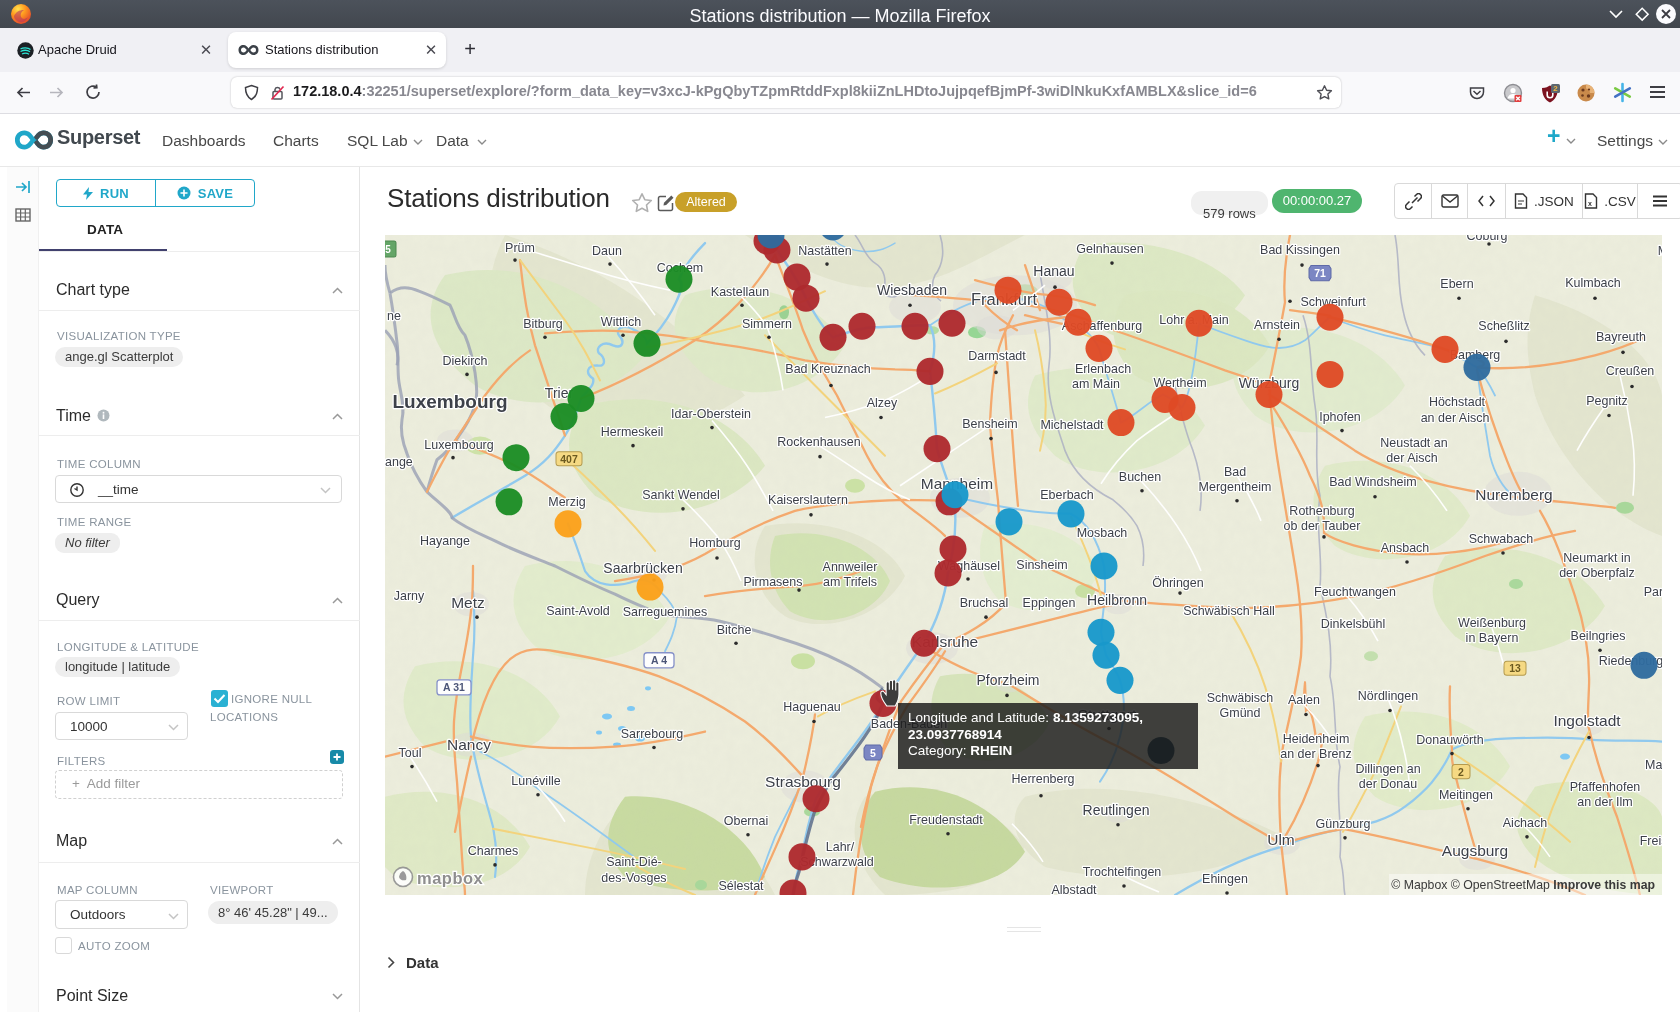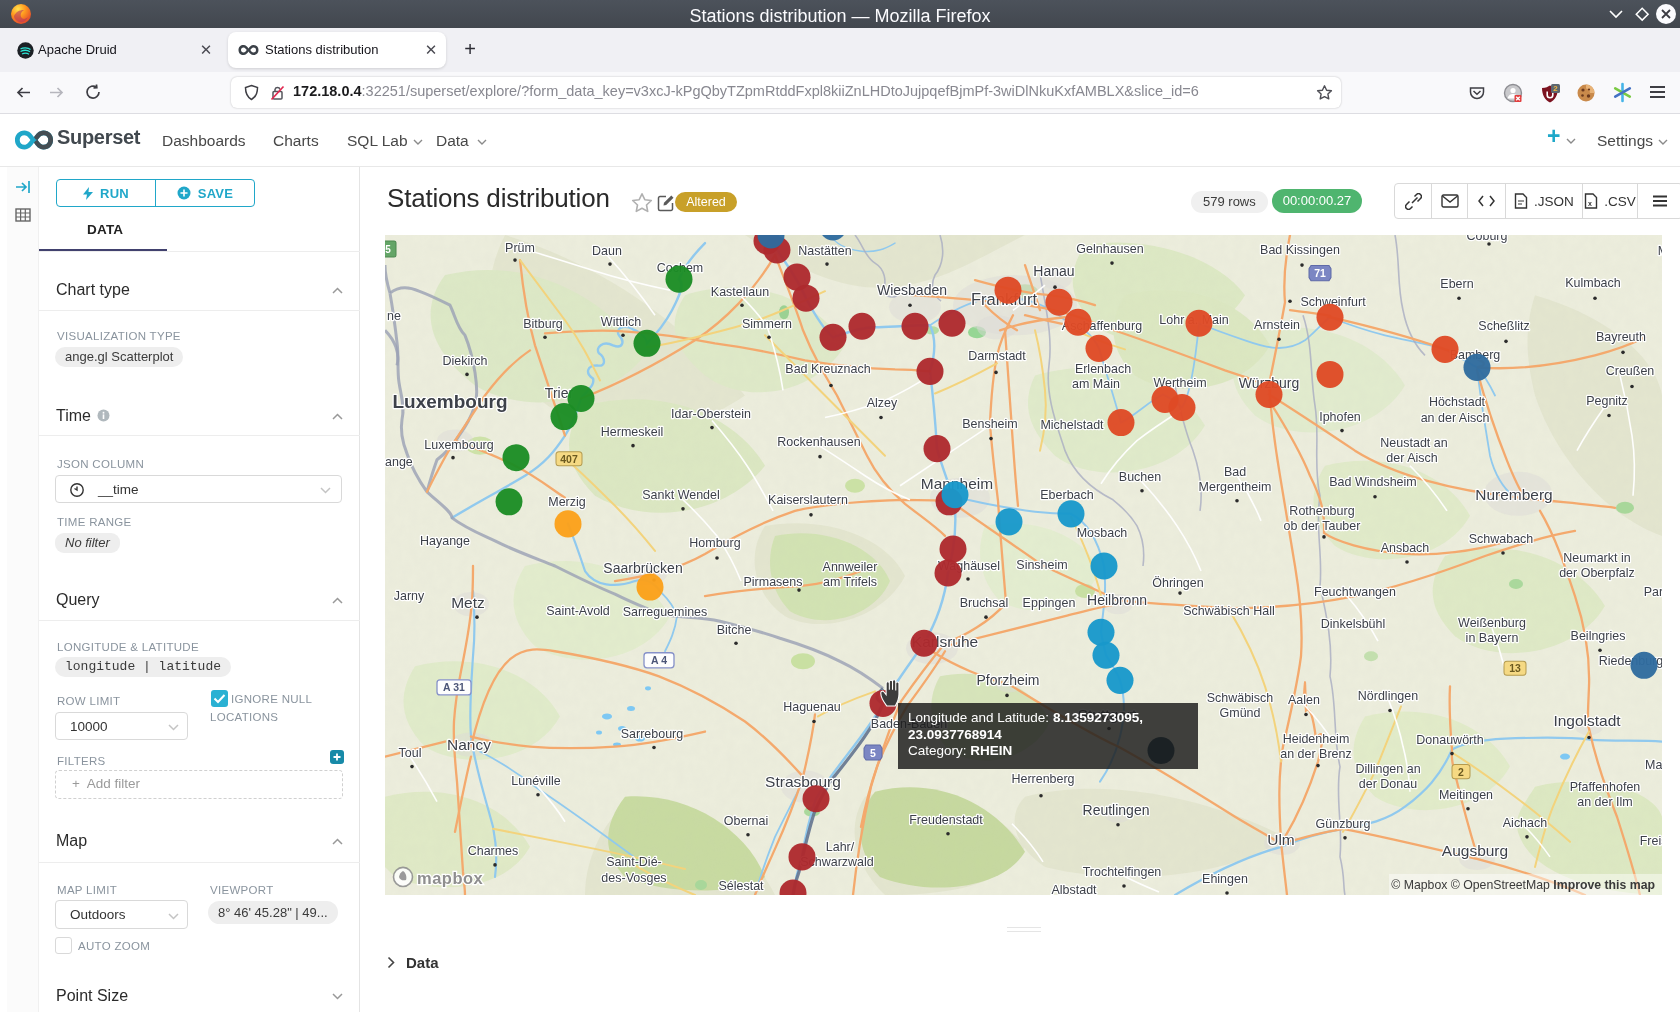--- a/index.html
+++ b/index.html
@@ -16,21 +16,21 @@
 .tab { position:absolute; top:4px; height:36px; border-radius:8px; }
 .tab .ttext { position:absolute; left:30px; top:10px; font-size:13px; color:#15141a; white-space:nowrap; }
 .tabclose { position:absolute; top:11px; width:14px; height:14px; color:#4a4a52; font-size:15px; line-height:13px; text-align:center; }
 #tab2 { left:228px; width:218px; background:#fff; box-shadow:0 1px 3px rgba(0,0,0,.14); }
 #newtab { position:absolute; left:456px; top:8px; width:28px; height:28px; font-size:20px; font-weight:400; color:#2b2b33; text-align:center; line-height:26px; }
 
 
 #urlrow { position:absolute; left:0; top:72px; width:1680px; height:42px; background:#f9f9fb; border-bottom:1px solid #ddddE2; }
 #urlbox { position:absolute; left:231px; top:5px; width:1110px; height:31px; background:#fff; border-radius:6px; box-shadow:0 0 2px rgba(0,0,0,.25); }
 #urltext { position:absolute; left:62px; top:6px; font-size:14.5px; color:#0c0c0d; white-space:nowrap; overflow:hidden; width:1020px; }
-#urltext .gray { color:#888890; }
+#urltext .gray { color:#888890;font-weight:bold; }
 
 
 #ssnav { position:absolute; left:0; top:114px; width:1680px; height:53px; background:#fff; border-bottom:1px solid #e8e8e8; }
 .navitem { position:absolute; top:18px; font-size:15.5px; color:#484848; }
 #ssbody { position:absolute; left:7px; top:167px; width:1680px; height:845px; background:#7f1d1d; }
 
 
 #iconstrip { position:absolute; left:0; top:0; width:32px; height:845px; background:#fbfbfb; border-right:1px solid #f0f0f0; }
 
 
@@ -40,21 +40,21 @@
 .ctllabel { font-size:11.5px; color:#8a949e; letter-spacing:.3px; }
 .pill { background:#eeeeee; border-radius:10px; color:#3b3b3b; font-size:13px; line-height:20px; padding:0 10px; display:inline-block; }
 .dropdown { border:1px solid #d9d9d9; border-radius:4px; background:#fff; position:absolute; }
 .divider { position:absolute; left:0; width:321px; border-top:1px solid #ededed; }
 .chev { position:absolute; width:11px; height:7px; }
 
 
 #main { position:absolute; left:353px; top:0; width:1327px; height:845px; background:#fff; }
 #charttitle { position:absolute; left:27px; top:16px; font-size:26px; font-weight:500; color:#2a2a2a; letter-spacing:-.2px; }
 #altered { position:absolute; left:315px; top:25px; width:62px; height:20px; background:#c8a029; border-radius:10px; color:#fff; font-size:12.5px; text-align:center; line-height:20px; }
-#rowsbadge { position:absolute; left:831px; top:24px; height:22px; background:#f0f0f0; border-radius:11px; color:#3b3b3b; font-size:13px; line-height:22px; padding:0 12px; }
+#rowsbadge { position:absolute; left:831px; top:24px; height:22px; background:#f0f0f0; border-radius:11px; color:#3b3b3b; font-size:13px; line-height:22px; padding:12px 12px; }
 #timebadge { position:absolute; left:912px; top:22px; width:90px; height:24px; background:#4fb56f; border-radius:12px; color:#fff; font-size:13px; text-align:center; line-height:24px; }
 #btngroup { position:absolute; left:1015px; top:16px; height:36px; border:1px solid #d9d9d9; border-radius:4px; background:#fff; display:flex;margin-left:19px; }
 .gbtn { height:34px; border-right:1px solid #d9d9d9; display:flex; align-items:center; justify-content:center; color:#333; font-size:13.5px; }
 .gbtn:last-child { border-right:none; }
 
 #mapwrap { position:absolute; left:25px; top:68px; width:1277px; height:660px; overflow:hidden; }
 
 #tooltip { position:absolute; left:538px; top:536px; width:300px; height:66px; background:rgba(28,28,28,0.83); color:#fff; font-size:13.5px; padding:7px 0 0 10px; line-height:16.5px; }
 
 #handle { position:absolute; left:647px; top:760px; width:34px; height:5px; border-top:1.5px solid #e5e5e5; border-bottom:1.5px solid #e5e5e5; }
@@ -237,41 +237,41 @@
       <div class="sb seclabel" style="left:17px;top:240px;">Time</div>
       <svg class="abs" style="left:58px;top:242px" width="13" height="13" viewBox="0 0 13 13">
           <circle cx="6.5" cy="6.5" r="6" fill="#b0b8bd"></circle>
           <rect x="5.7" y="2.8" width="1.6" height="1.8" fill="#fff"></rect>
           <rect x="5.7" y="5.4" width="1.6" height="4.6" fill="#fff"></rect>
         </svg>
       <svg class="chev" style="left:293px;top:246px;" viewBox="0 0 11 7">
           <path d="M1 6 L5.5 1.5 L10 6" fill="none" stroke="#999" stroke-width="1.5"></path>
         </svg>
       <div class="divider" style="top:268px;"></div>
-      <div class="sb ctllabel" style="left:18px;top:291px;">JSON COLUMN</div>
+      <div class="sb ctllabel" style="left:18px;top:291px;">TIME COLUMN</div>
       <div class="dropdown" style="left:16px;top:308px;width:287px;height:28px;">
         <svg class="abs" style="left:14px;top:7px" width="14" height="14" viewBox="0 0 14 14">
             <circle cx="7" cy="7" r="6.2" fill="none" stroke="#333" stroke-width="1.4"></circle>
             <path d="M7 3.5 V7 L4.5 5.5" stroke="#333" stroke-width="1.4" fill="none"></path>
           </svg>
         <span class="abs" style="left:42px;top:6px;font-size:13.5px;color:#333;">__time</span>
         <svg class="abs" style="left:264px;top:11px" width="11" height="7" viewBox="0 0 11 7">
             <path d="M1 1 L5.5 5.5 L10 1" fill="none" stroke="#c4c4c4" stroke-width="1.5"></path>
           </svg>
       </div>
       <div class="sb ctllabel" style="left:18px;top:349px;">TIME RANGE</div>
       <div class="sb" style="left:16px;top:366px;font-style:italic;"><span class="pill" style="border-radius:9px;">No filter</span></div>
 
       <div class="sb seclabel" style="left:17px;top:424px;">Query</div>
       <svg class="chev" style="left:293px;top:430px;" viewBox="0 0 11 7">
           <path d="M1 6 L5.5 1.5 L10 6" fill="none" stroke="#999" stroke-width="1.5"></path>
         </svg>
       <div class="divider" style="top:453px;"></div>
       <div class="sb ctllabel" style="left:18px;top:474px;">LONGITUDE &amp; LATITUDE</div>
-      <div class="sb" style="left:16px;top:490px;font-family:Liberation Mono, monospace;"><span class="pill">longitude | latitude</span></div>
+      <div class="sb" style="left:16px;top:490px;"><span class="pill">longitude | latitude</span></div>
       <div class="sb ctllabel" style="left:18px;top:528px;">ROW LIMIT</div>
       <div class="dropdown" style="left:16px;top:545px;width:133px;height:28px;">
         <span class="abs" style="left:14px;top:6px;font-size:13.5px;color:#333;">10000</span>
         <svg class="abs" style="left:112px;top:11px" width="11" height="7" viewBox="0 0 11 7">
             <path d="M1 1 L5.5 5.5 L10 1" fill="none" stroke="#c4c4c4" stroke-width="1.5"></path>
           </svg>
       </div>
       <div class="sb" style="left:172px;top:523px;width:17px;height:17px;background:#2ab1d3;border-radius:3px;">
         <svg width="17" height="17" viewBox="0 0 17 17">
             <path d="M3.5 8.5 L7 12 L13.5 5" stroke="#fff" stroke-width="2" fill="none"></path>
@@ -287,21 +287,21 @@
       </div>
       <div class="sb" style="left:16px;top:603px;width:288px;height:29px;border:1.5px dashed #d0d0d0;border-radius:4px;">
         <span class="abs" style="left:16px;top:5px;color:#9a9a9a;font-size:13.5px;">+&nbsp; Add filter</span>
       </div>
 
       <div class="sb seclabel" style="left:17px;top:665px;">Map</div>
       <svg class="chev" style="left:293px;top:671px;" viewBox="0 0 11 7">
           <path d="M1 6 L5.5 1.5 L10 6" fill="none" stroke="#999" stroke-width="1.5"></path>
         </svg>
       <div class="divider" style="top:695px;"></div>
-      <div class="sb ctllabel" style="left:18px;top:717px;">MAP LIMIT</div>
+      <div class="sb ctllabel" style="left:18px;top:717px;">MAP COLUMN</div>
       <div class="sb ctllabel" style="left:171px;top:717px;">VIEWPORT</div>
       <div class="dropdown" style="left:16px;top:733px;width:133px;height:29px;">
         <span class="abs" style="left:14px;top:6px;font-size:13.5px;color:#333;">Outdoors</span>
         <svg class="abs" style="left:112px;top:12px" width="11" height="7" viewBox="0 0 11 7">
             <path d="M1 1 L5.5 5.5 L10 1" fill="none" stroke="#c4c4c4" stroke-width="1.5"></path>
           </svg>
       </div>
       <div class="sb" style="left:169px;top:734px;"><span class="pill" style="border-radius:12px;line-height:23px;font-size:13px;">8° 46' 45.28" | 49...</span></div>
       <div class="sb" style="left:16px;top:770px;width:17px;height:17px;background:#fff;border:1.5px solid #d9d9d9;border-radius:3px;"></div>
       <div class="sb ctllabel" style="left:39px;top:773px;">AUTO ZOOM</div>

